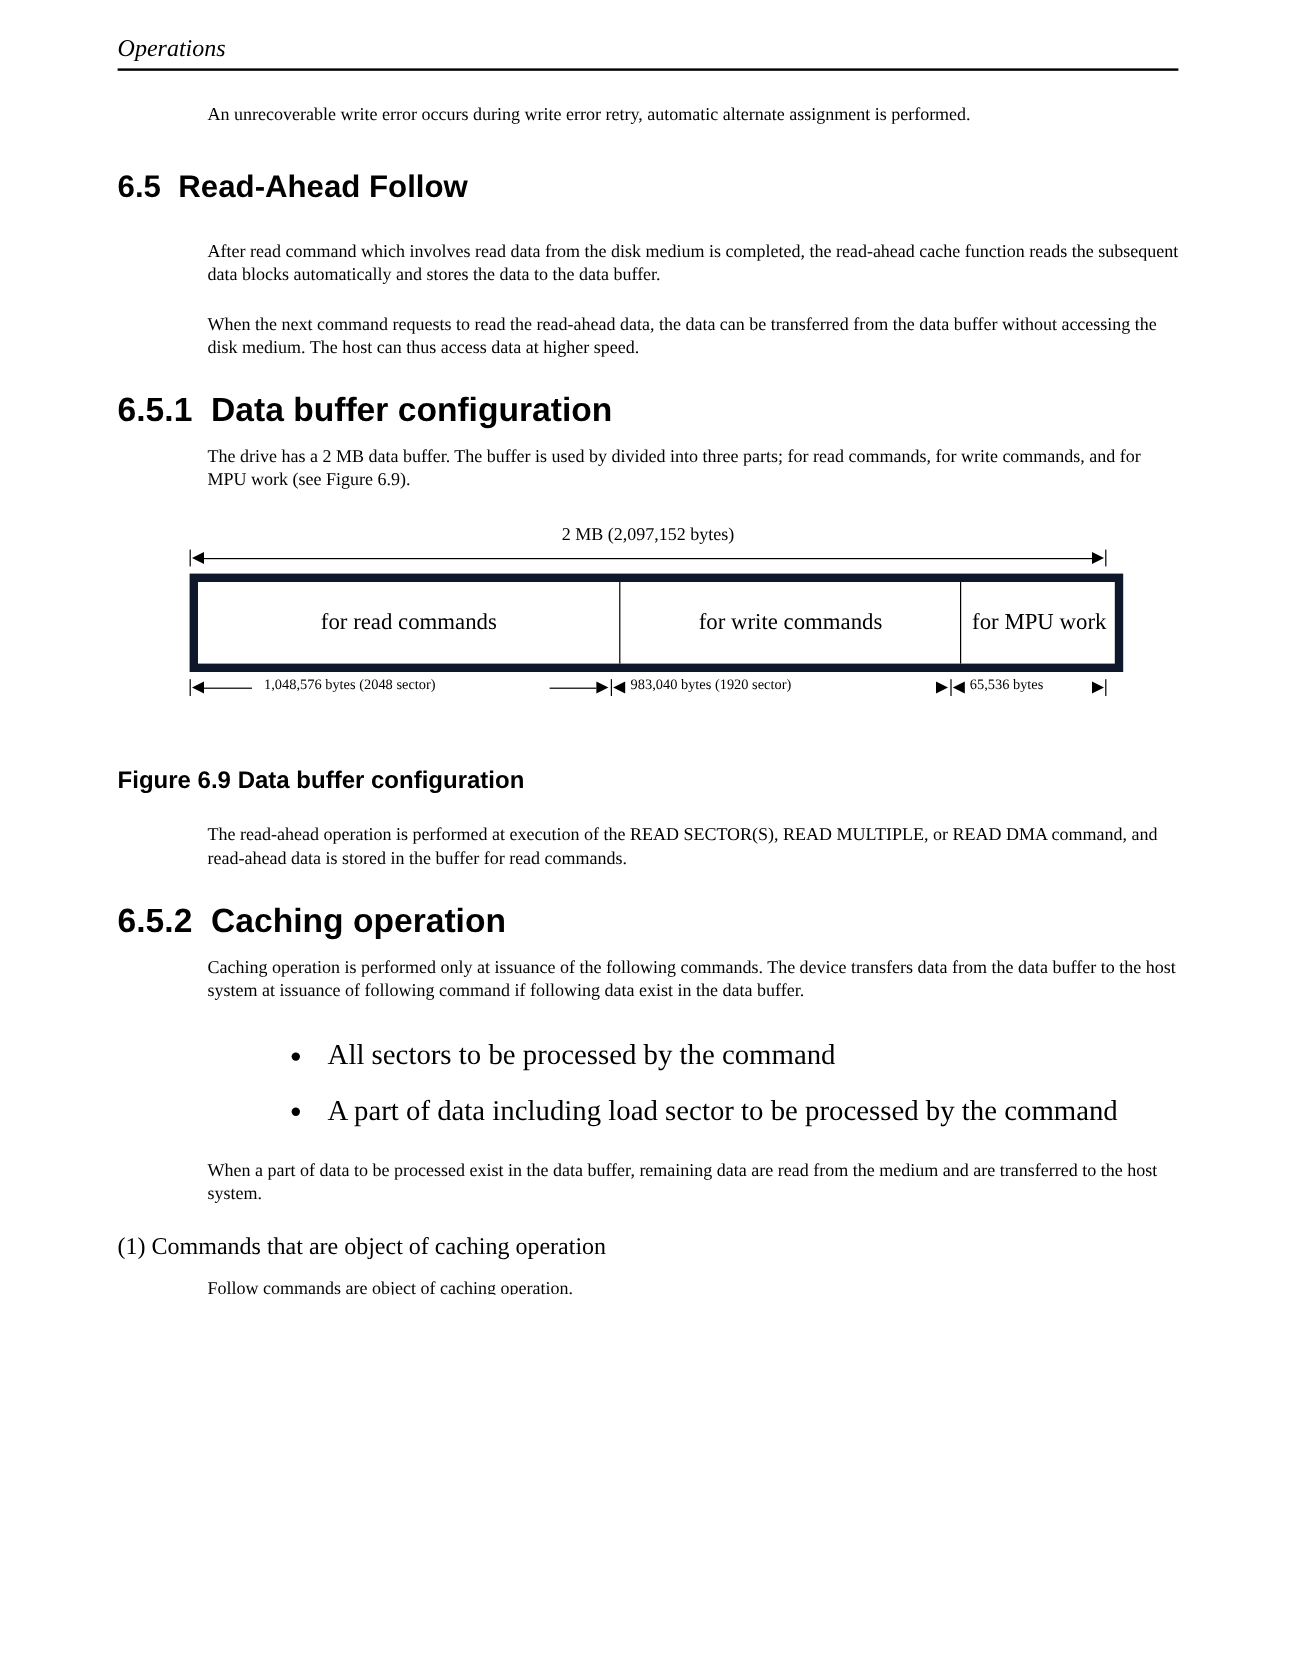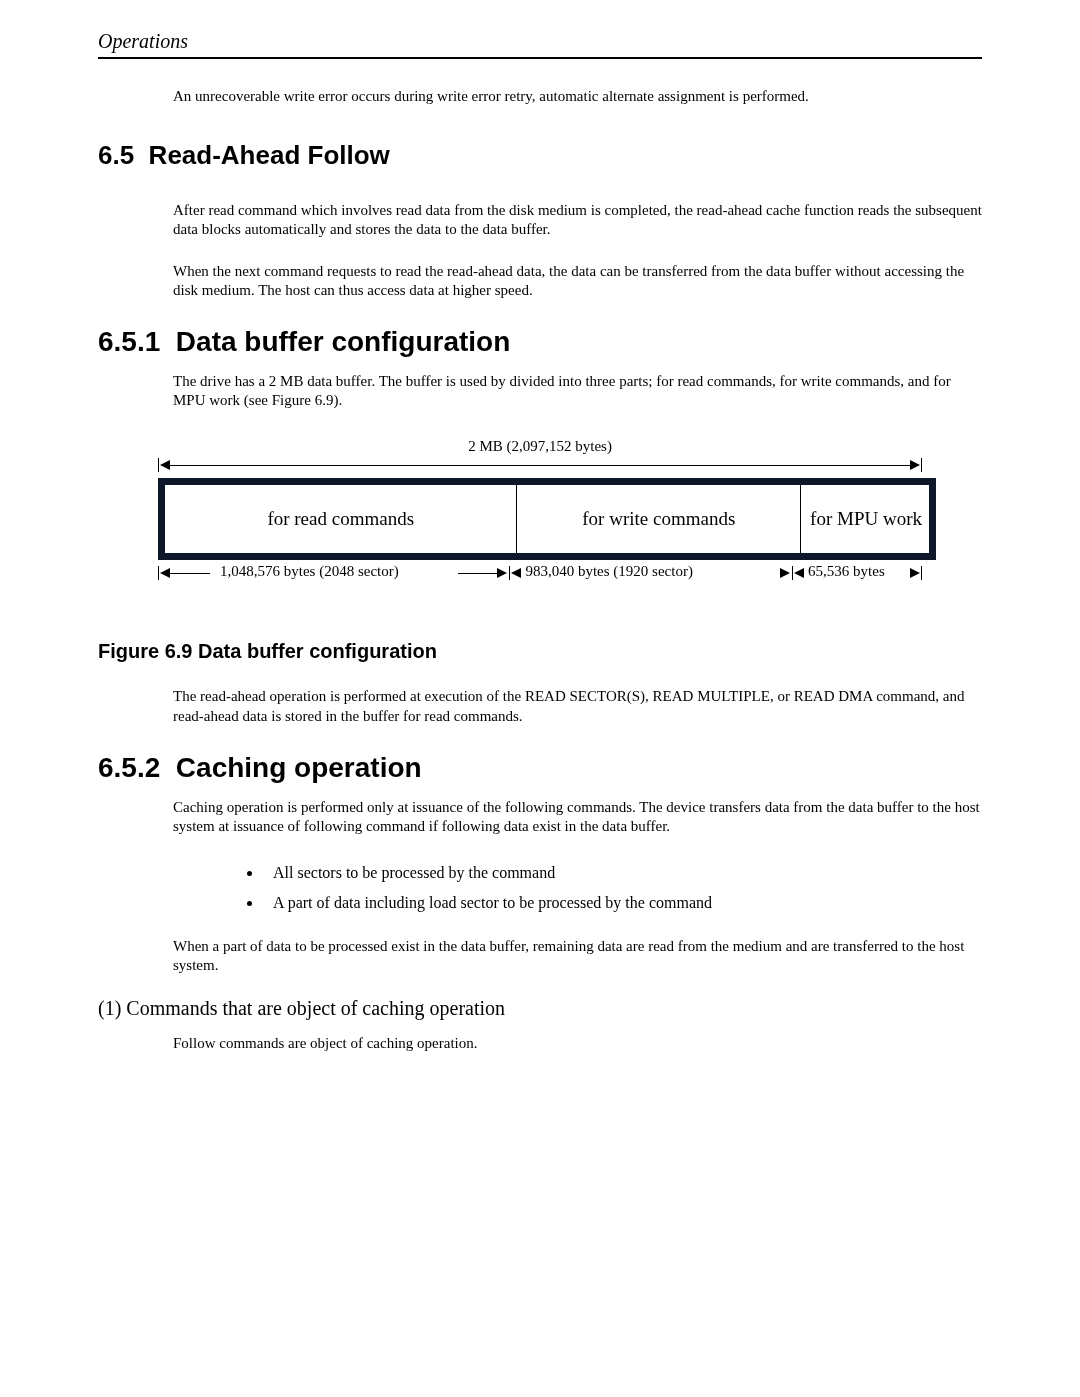--- a/index.html
+++ b/index.html
@@ -102,32 +102,32 @@
   .seg-read  { flex: 0 0 46%; }
   .seg-write { flex: 0 0 37%; }
   .seg-mpu   { flex: 0 0 17%; }
   .dim-bottom {
     position: relative;
     height: 40px;
     margin-top: 4px;
   }
   .dim-bot-label {
     position: absolute;
-    font-size: 15px;
+    font-size: 12px;
     white-space: nowrap;
   }
   .figure-caption {
     font-family: Arial, Helvetica, sans-serif;
     font-weight: bold;
     font-size: 20px;
     text-align: left;
     margin: 36px 0 24px 0;
   }
   ul.bullets {
-    font-size: 16px;
+    font-size: 24px;
     margin: 10px 0 18px 135px;
     padding-left: 30px;
     line-height: 1.9;
   }
   ul.bullets li { padding-left: 10px; }
   .numlist {
     font-size: 20px;
     margin: 14px 0 14px 0;
   }
   .footer-area {

